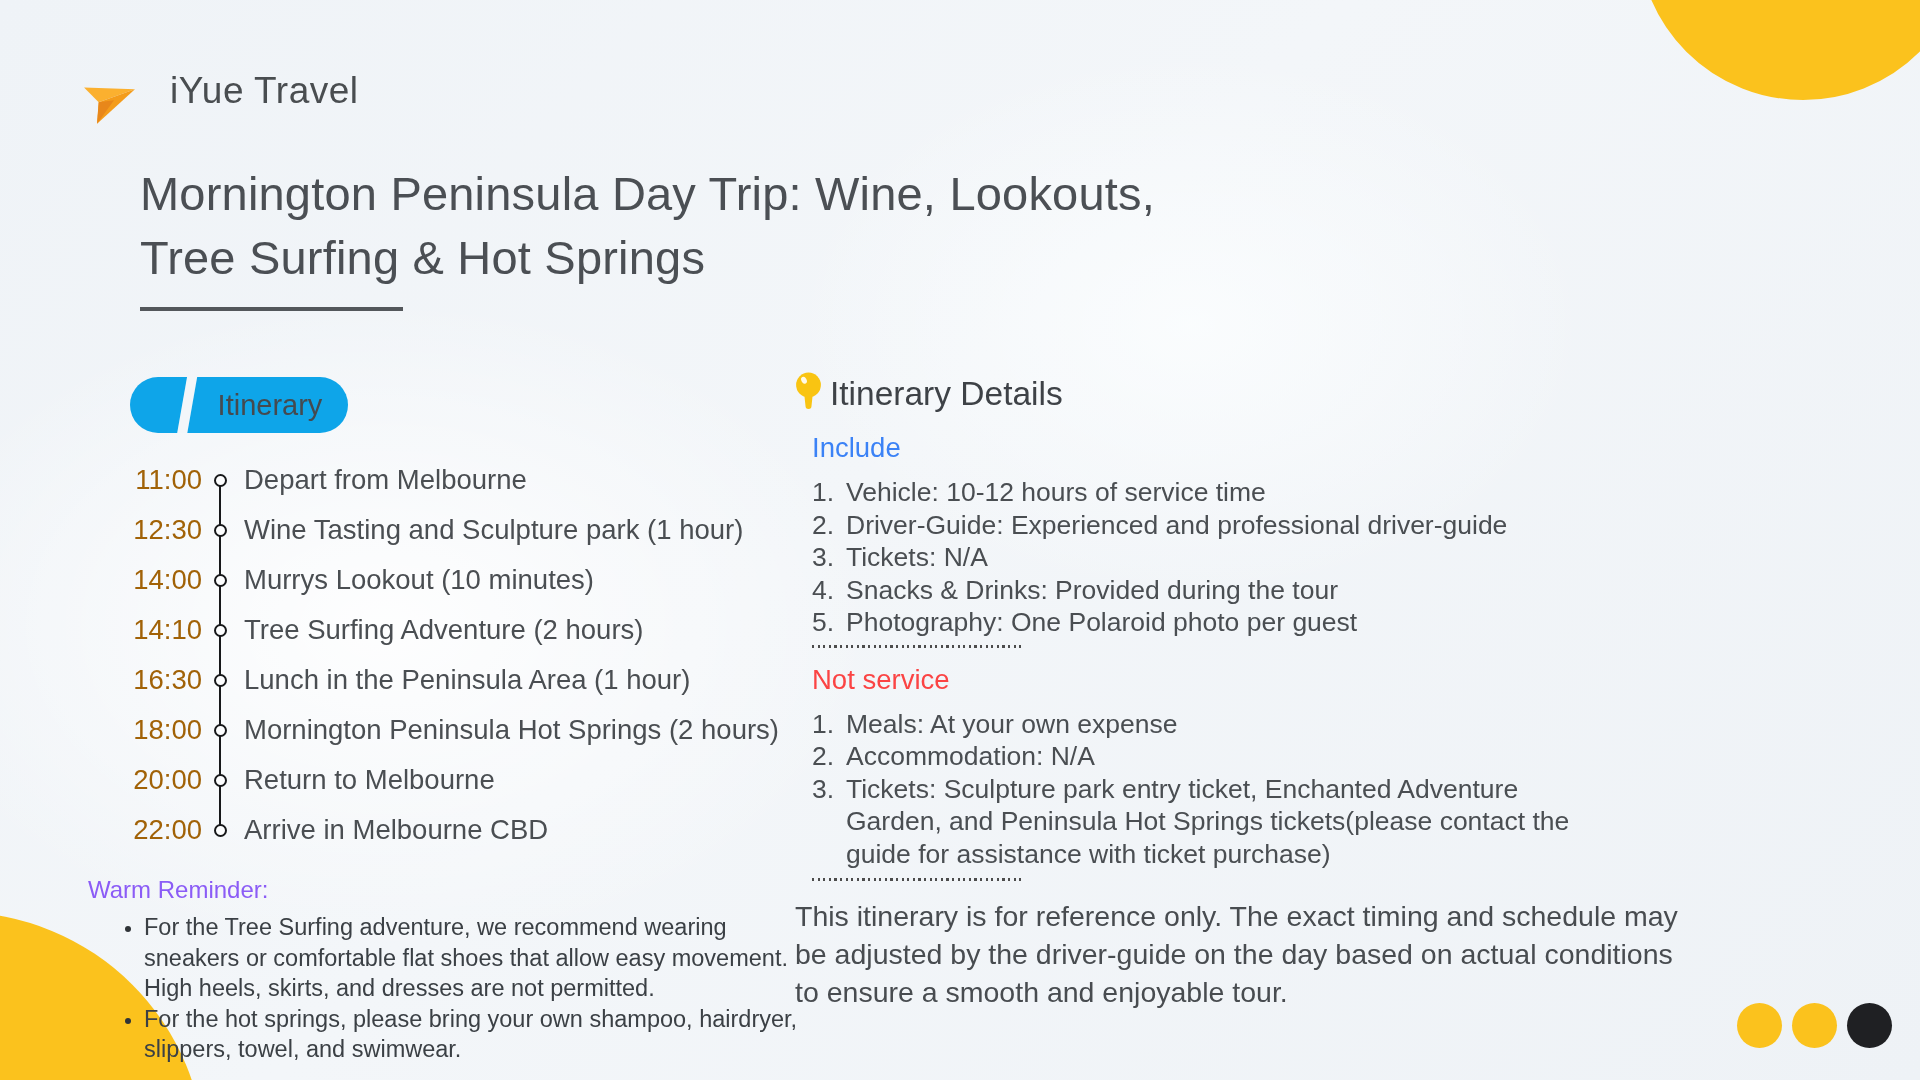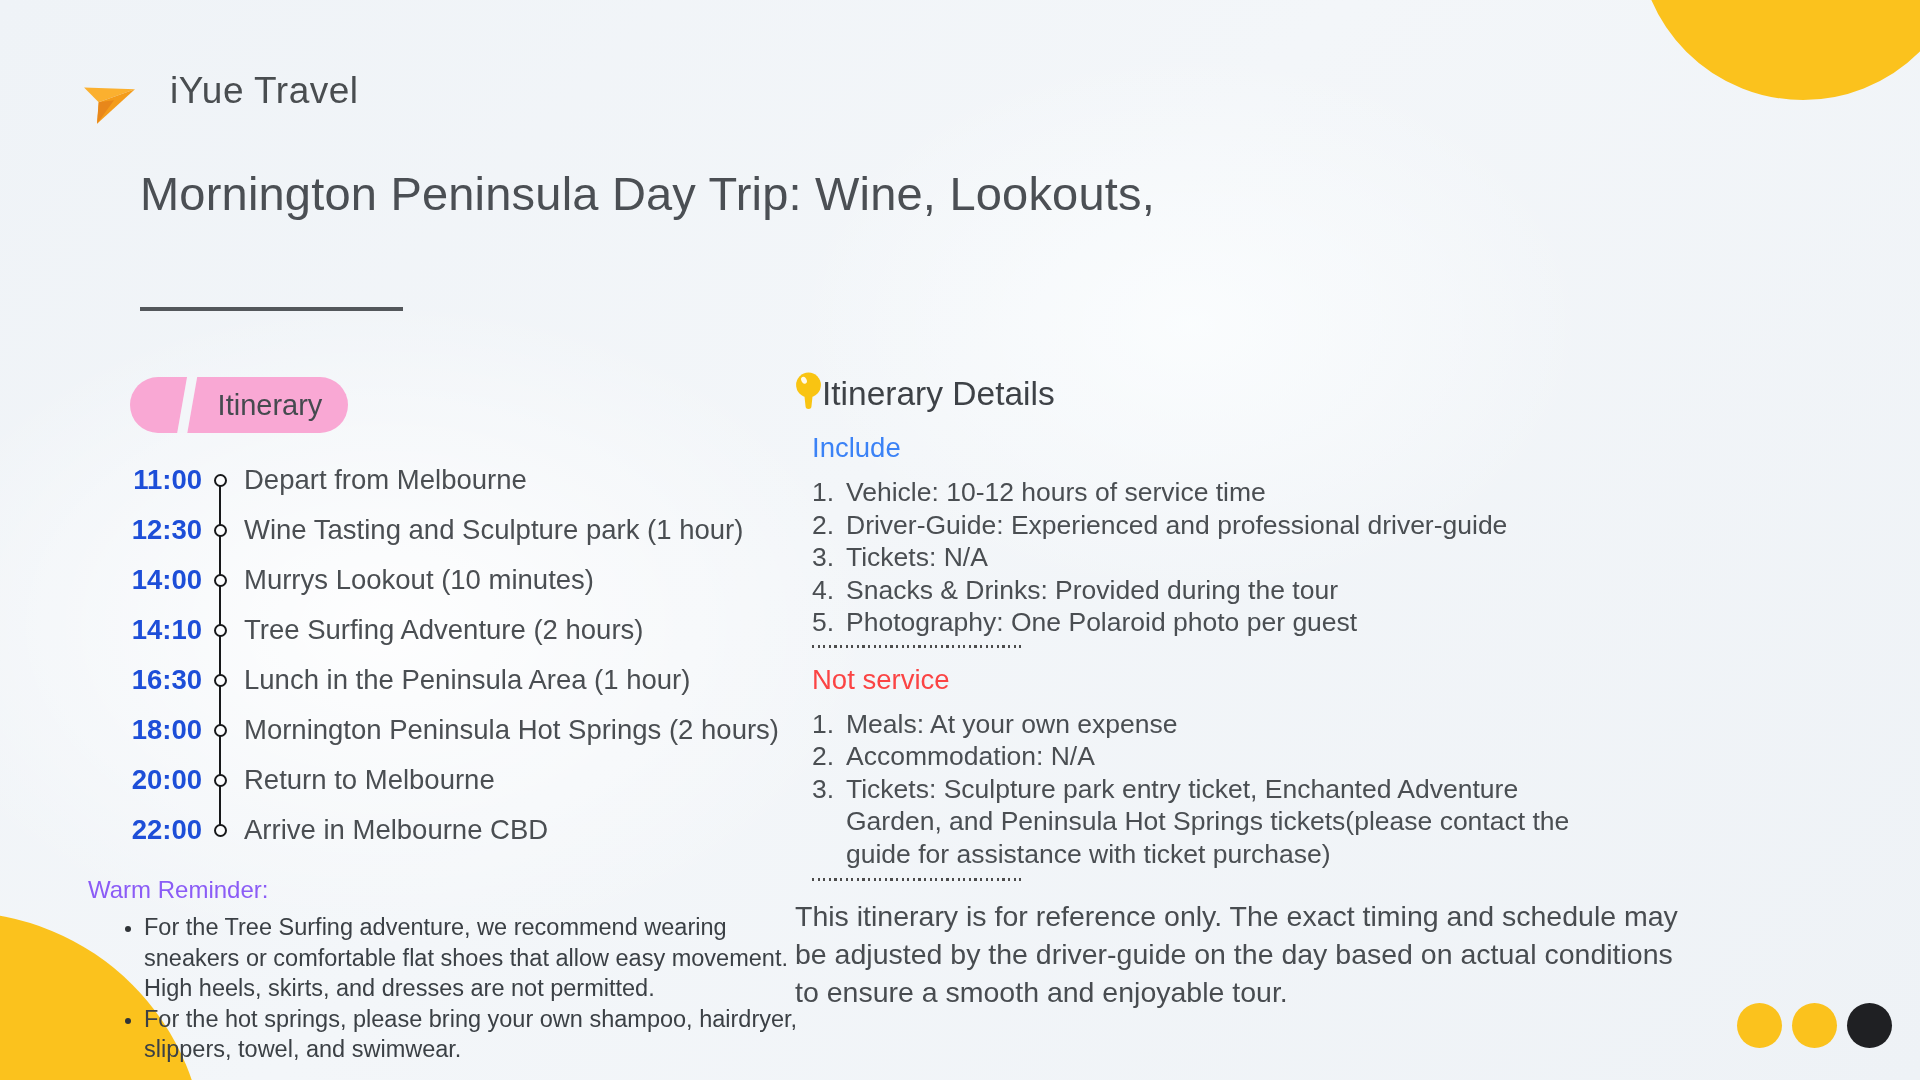--- a/index.html
+++ b/index.html
@@ -31,21 +31,21 @@
   .brand { position: absolute; left: 80px; top: 70px; display: flex; gap: 26px; }
   .brand-name { font-size: 37px; color: #494D50; letter-spacing: 0.5px; }
 
   
   .page-title { position: absolute; left: 140px; top: 162px; font-size: 47px; line-height: 64px; color: #4B4F54; letter-spacing: 0.2px; }
   .title-underline { position: absolute; left: 140px; top: 307px; width: 263px; height: 4px; background: #53575B; }
 
   
   .badge {
     position: absolute; left: 130px; top: 377px;
-    width: 218px; height: 56px; background: #f9a8d4; border-radius: 28px;
+    width: 218px; height: 56px; background: #0ea5e9; border-radius: 28px;
     overflow: hidden;
   }
   .badge-slash {
     position: absolute; left: 52px; top: -4px; width: 10px; height: 66px;
     background: #F3F6F9; transform: rotate(10deg);
   }
   .badge-label {
     position: absolute; left: 62px; right: 0; top: 0; bottom: 0;
     display: flex; align-items: center; justify-content: center;
     font-size: 29px; color: #454A4F;
@@ -54,38 +54,38 @@
   
   .timeline { position: absolute; left: 130px; top: 455px; width: 580px; }
   .timeline-line {
     position: absolute; left: 88.75px; top: 25px;
     width: 2.5px; height: 350px; background: #17181A;
   }
   .timeline-row {
     display: grid; grid-template-columns: 72px 36px 1fr;
     height: 50px; align-items: center; position: relative;
   }
-  .timeline-time { text-align: right; font-size: 27.5px; color: #1d4ed8; font-weight: bold; }
+  .timeline-time { text-align: right; font-size: 27.5px; color: #a16207; }
   .timeline-node {
     width: 13px; height: 13px; border-radius: 50%;
     background: #FDFEFF; border: 2.5px solid #17181A;
     justify-self: center; position: relative; z-index: 1;
   }
   .timeline-label { font-size: 27.5px; color: #4A4E52; padding-left: 6px; white-space: nowrap; }
 
   
   .reminder { position: absolute; left: 88px; top: 876px; width: 740px; }
   .reminder-title { font-size: 24px; color: #8b5cf6; }
   .reminder-list { margin-top: 8px; padding-left: 56px; list-style: disc; }
   .reminder-list li { max-width: 660px; font-size: 23.5px; line-height: 30.5px; color: #3B4045; }
   .reminder-list li::marker { color: #2F3337; font-size: 20px; }
 
   
   .details { position: absolute; left: 795px; top: 372px; width: 910px; }
-  .details-header { display: flex; align-items: center; height: 44px; }
+  .details-header { display: flex; align-items: center; gap: 8px; height: 44px; }
   .details-title { font-size: 33.5px; color: #3E4247; }
   .sub-heading { margin: 16px 0 0 17px; font-size: 27.5px; }
   .include-heading { color: #17C464; }
   .not-included-heading { color: #FB4444; }
   .num-list { margin: 12px 0 0 17px; width: 760px; }
   .num-list .row { display: grid; grid-template-columns: 34px 1fr; }
   .num-list .num, .num-list .txt { font-size: 26.5px; line-height: 32.5px; color: #4A4E52; }
   .dotted-divider {
     margin: 6px 0 0 17px; width: 212px; height: 3px;
     background-image: repeating-linear-gradient(to right, #4C4C4C 0 2.2px, transparent 2.2px 5.6px);
@@ -111,20 +111,21 @@
         <polygon points="2,4 22.5,11.5 6,12" fill="#FBB02F"></polygon>
         <polygon points="6,12 22.5,11.5 2.5,20.5" fill="#F49C1B"></polygon>
         <polygon points="6,12 12.5,13.2 2.5,20.5" fill="#E8871A"></polygon>
       </svg>
     </span>
     <span class="brand-name">iYue Travel</span>
   </div>
 
   <div class="page-title">
     <div>Mornington Peninsula Day Trip: Wine, Lookouts,</div>
+    <div>Tree Surfing &amp; Hot Springs</div>
   </div>
   <div class="title-underline"></div>
 
   <div class="badge">
     <div class="badge-slash"></div>
     <div class="badge-label">Itinerary</div>
   </div>
 
   <div class="timeline">
     <div class="timeline-line"></div>

